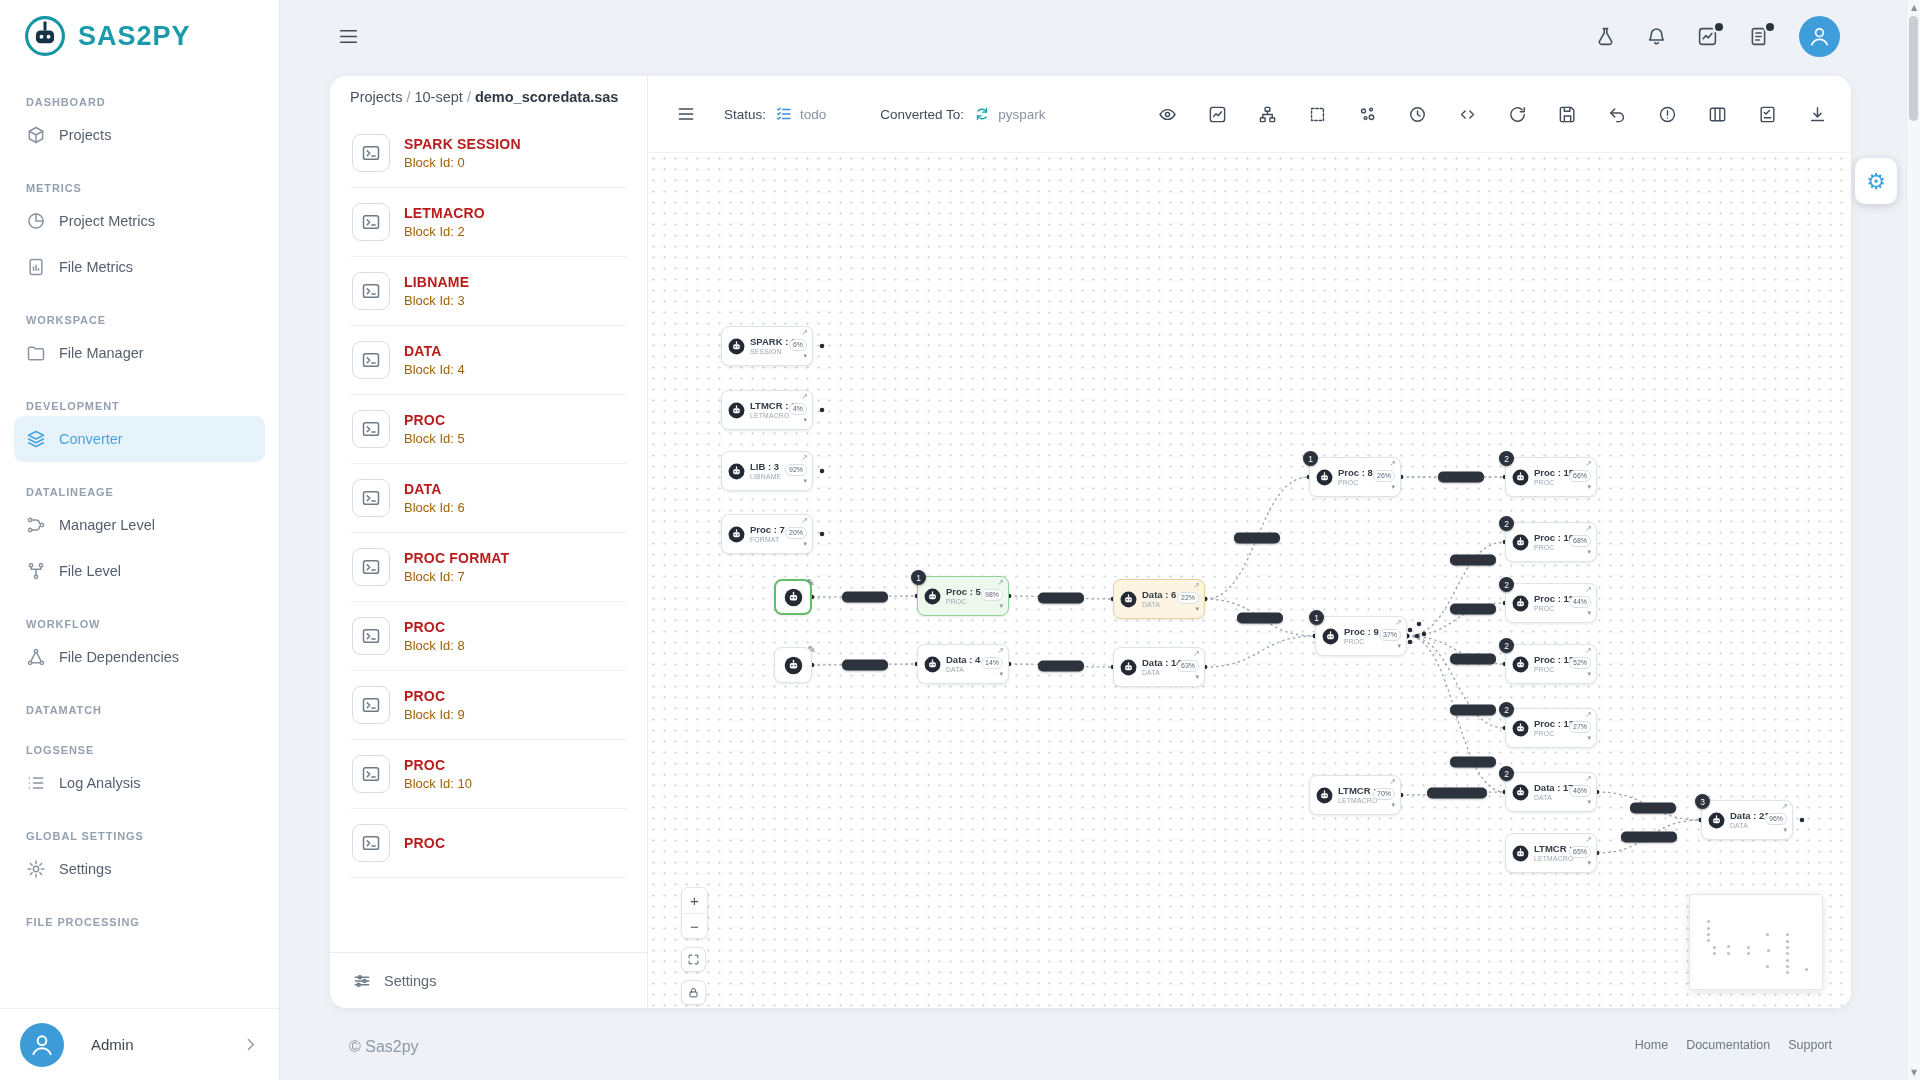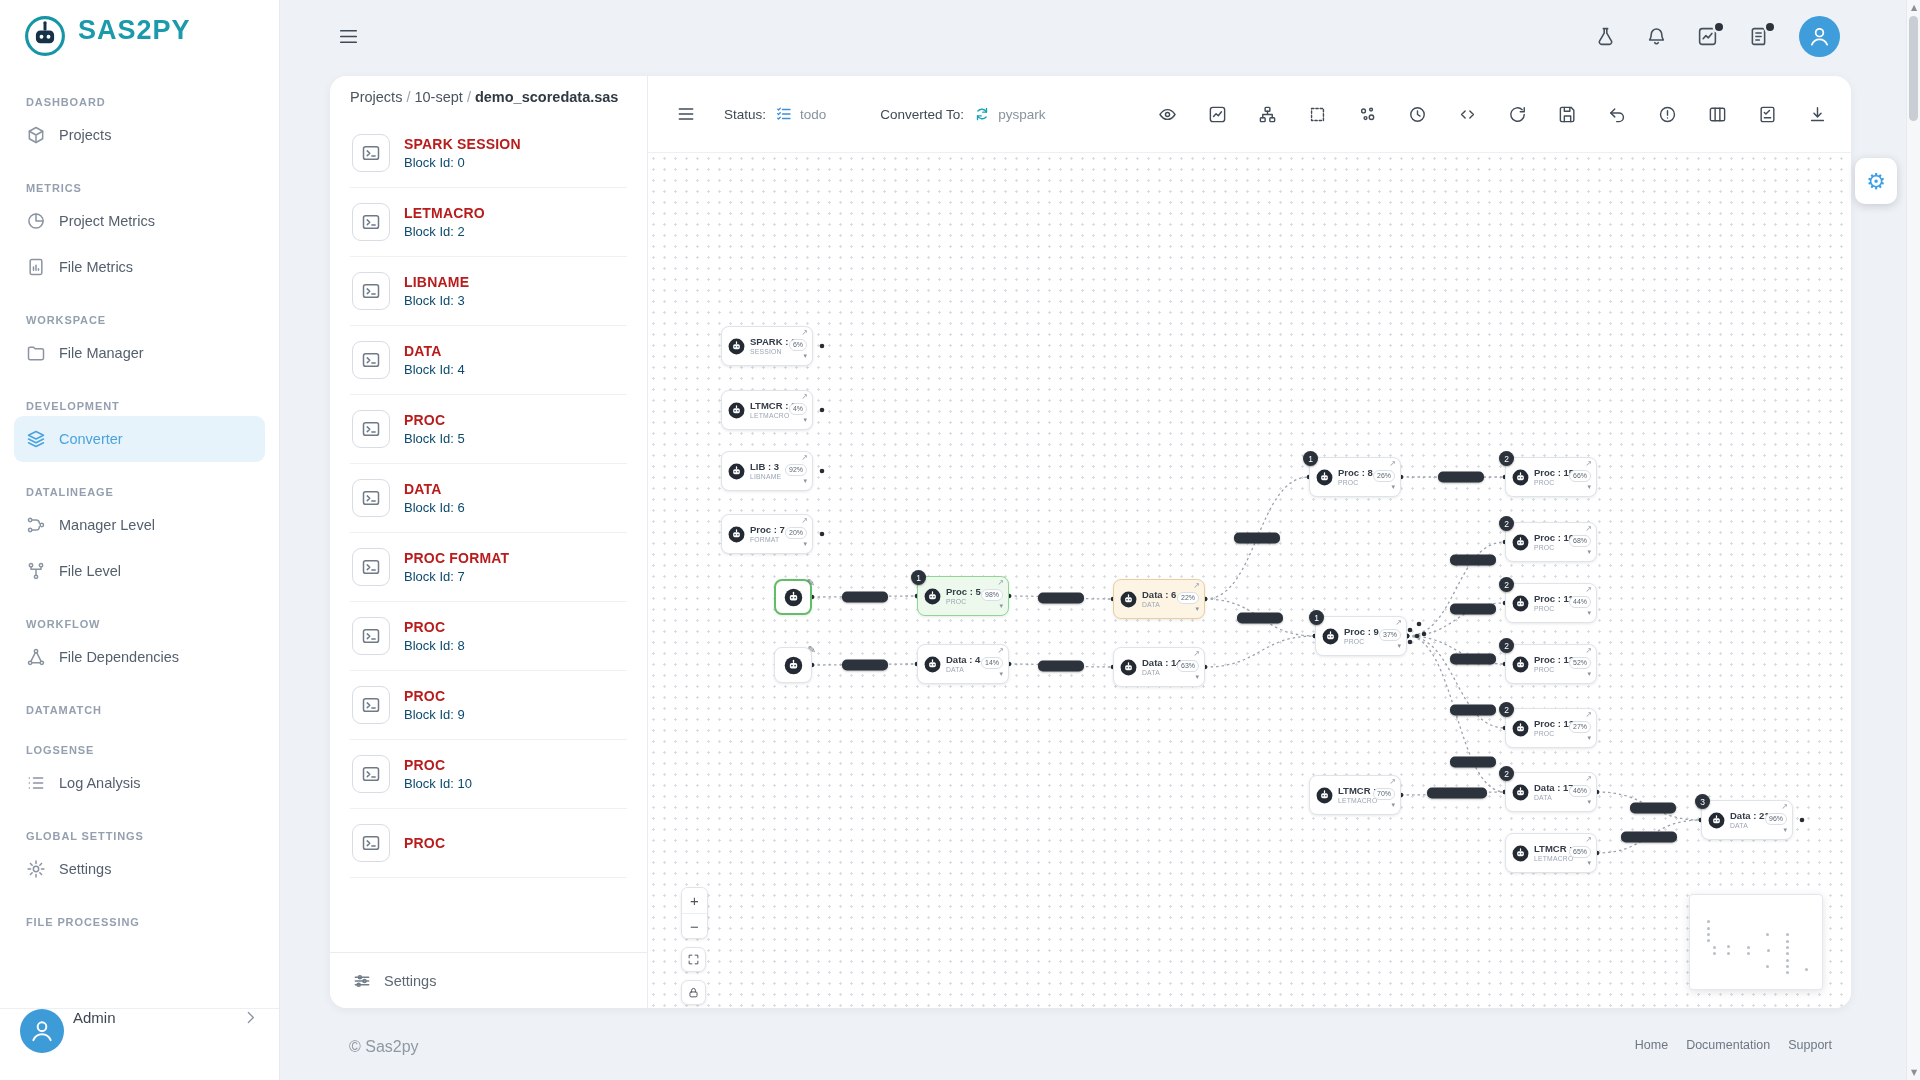--- a/index.html
+++ b/index.html
@@ -2,30 +2,30 @@
 <html><head>
 <meta charset="utf-8">
 <style>
   *{margin:0;padding:0;box-sizing:border-box}
   html,body{width:1920px;height:1080px;overflow:hidden;font-family:"Liberation Sans",sans-serif;background:#eef1f5;color:#3c4652}
   .page{position:relative;width:1920px;height:1080px}
   .icon svg{width:100%;height:100%;display:block}
 
   
   .sidebar{position:absolute;left:0;top:0;width:280px;height:1080px;background:#fff;border-right:1px solid #e6eaef;display:flex;flex-direction:column;z-index:5}
-  .logo{display:flex;gap:12px;padding:15px 24px;height:72px;flex:none}
+  .logo{display:flex;align-items:center;gap:12px;padding:15px 24px;height:72px;flex:none}
   .logo-mark{width:42px;height:42px;flex:none}
   .brand{font-size:27px;font-weight:bold;color:#1b9aab;letter-spacing:1px}
   .nav{flex:1;overflow:hidden;padding:0 14px}
   .section-label{font-size:11px;font-weight:bold;color:#94a0b0;letter-spacing:.9px;margin:24px 12px 0;height:16px}
   .nav-item{display:flex;align-items:center;gap:13px;height:46px;padding:0 12px;border-radius:9px;color:#55606e;font-size:14.5px;cursor:pointer}
   .ni{width:20px;height:20px;flex:none;color:#8a94a2}
   .nav-item.active{background:#e7f3fb;color:#4aa3df}
   .nav-item.active .ni{color:#4aa3df}
-  .user-row{border-top:1px solid #eceff3;height:72px;display:flex;gap:9px;padding:0 20px;flex:none;cursor:pointer}
+  .user-row{border-top:1px solid #eceff3;height:72px;display:flex;align-items:center;gap:27px;padding:0 20px;flex:none;cursor:pointer}
   .avatar{width:44px;height:44px;border-radius:50%;background:#3d9bd8;color:#fff;display:flex;align-items:center;justify-content:center;flex:none;padding:9px}
   .user-name{font-size:15px;color:#3c4652}
   .chev{width:17px;height:17px;margin-left:auto;color:#8a94a2}
 
   
   .topbar{position:absolute;left:280px;top:0;right:16px;height:72px;display:flex;align-items:center;padding:0 64px 0 57px}
   .hamburger{width:23px;height:23px;background:none;border:none;color:#3f4a55;cursor:pointer;padding:0}
   .topbar-right{margin-left:auto;display:flex;align-items:center;gap:30px}
   .hicon{position:relative;width:21px;height:21px;color:#45505c;cursor:pointer}
   .hbadge{position:absolute;top:-3px;right:-5px;width:8px;height:8px;border-radius:50%;background:#2c333c;box-shadow:0 0 0 2.5px #eef1f5}
@@ -41,21 +41,21 @@
   .searchbox input::placeholder{color:#9aa5b1}
   .search-ic{position:absolute;left:13px;top:10px;width:19px;height:19px;color:#9aa5b1}
   .breadcrumb{margin:10px 20px 2px;font-size:14.5px;line-height:23px;color:#4a545f}
   .bc-sep{color:#9aa5b1}
   .bc-item.last{font-weight:700;color:#2f3944}
   .block-list{flex:1;overflow:hidden;margin:8px 20px 0}
   .block-item{display:flex;align-items:center;gap:14px;padding:15px 2px;border-bottom:1px solid #eef1f4;cursor:pointer}
   .block-ico{width:38px;height:38px;border:1.5px solid #d7dde3;border-radius:9px;display:flex;align-items:center;justify-content:center;color:#6e7a86;flex:none}
   .block-ico svg{width:20px;height:20px}
   .block-title{display:block;font-size:14px;font-weight:700;color:#b91c1c;letter-spacing:.2px}
-  .block-sub{display:block;font-size:13px;color:#0c4a6e;margin-top:3px}
+  .block-sub{display:block;font-size:13px;color:#a16207;margin-top:3px}
   .panel-footer{border-top:1px solid #e9edf1;height:56px;display:flex;align-items:center;gap:12px;padding:0 22px;color:#5d6873;font-size:14.5px;flex:none;cursor:pointer}
   .panel-footer .icon{width:20px;height:20px;color:#717d89}
 
   
   .canvas-wrap{flex:1;display:flex;flex-direction:column;min-width:0}
   .canvas-toolbar{height:77px;flex:none;display:flex;align-items:center;padding:0 24px 0 28px;border-bottom:1px solid #edf0f3}
   .tb-menu{width:20px;height:20px;color:#414c58;background:none;border:none;padding:0;cursor:pointer;margin-right:28px}
   .tb-label{font-size:13.5px;color:#3f4a55;margin-right:9px}
   .tb-stat-ic{width:18px;height:18px;color:#3f8fd8;margin-right:7px}
   .tb-sync-ic{width:18px;height:18px;color:#19a4b5;margin-right:7px}

